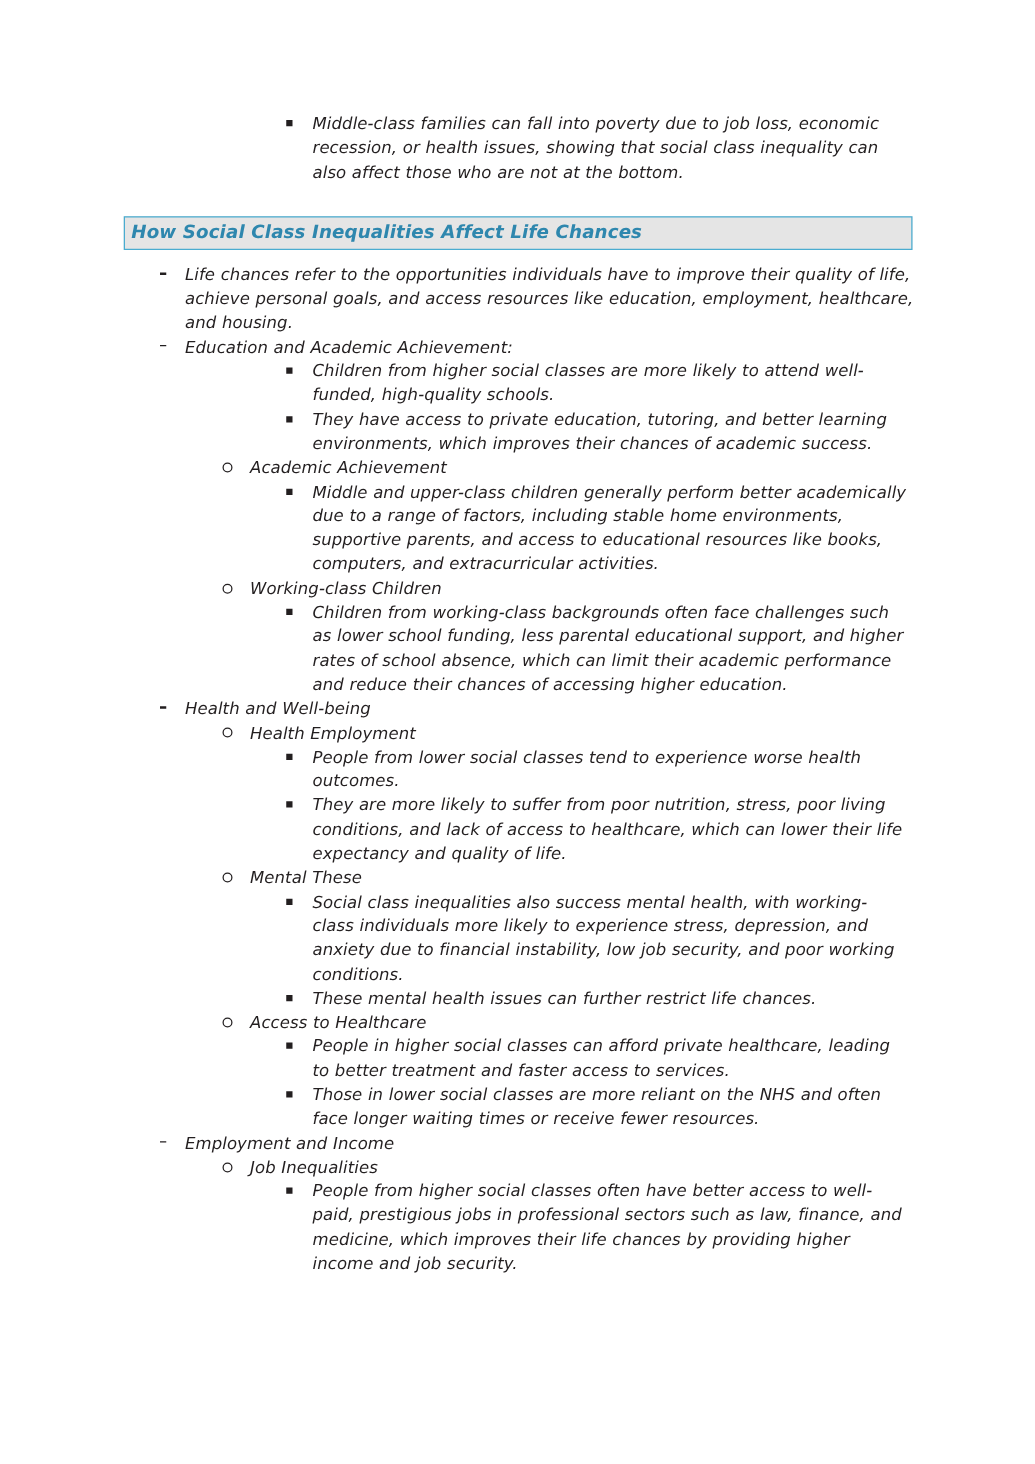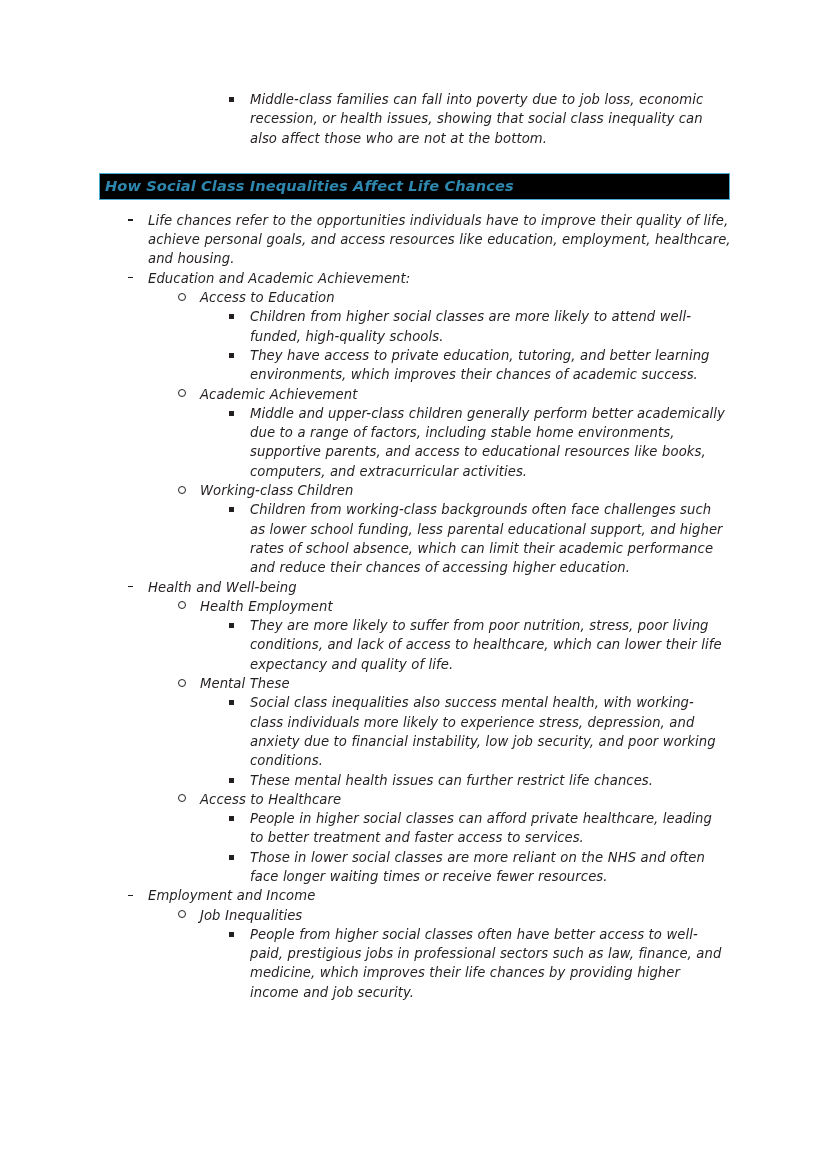--- a/index.html
+++ b/index.html
@@ -100,21 +100,21 @@
   .heading-wrap {
     position: relative;
     margin-top: 25px;
     margin-bottom: 11px;
     padding: 0 99px 0 99px;
   }
   .heading-box {
     box-sizing: border-box;
     width: 631px;
     height: 27px;
-    background: #000000;
+    background: #e5e5e5;
     border: 1.4px solid #4aacd0;
     display: flex;
     align-items: center;
   }
   .heading-text {
     font-style: italic;
     font-weight: bold;
     font-size: 14.6px;
     line-height: 18px;
     color: #2e87ae;
@@ -143,24 +143,20 @@
     <div class="item lvl1">
       <span class="marker"><span class="dash"></span></span>
       <span class="text">Life chances refer to the opportunities individuals have to improve their quality of life, achieve personal goals, and access resources like education, employment, healthcare, and housing.</span>
     </div>
 
     <div class="item lvl1">
       <span class="marker"><span class="dash"></span></span>
       <span class="text">Education and Academic Achievement:</span>
     </div>
 
-    <div class="item lvl2">
-      <span class="marker"><span class="circ"></span></span>
-      <span class="text">Access to Education</span>
-    </div>
     <div class="item lvl3">
       <span class="marker"><span class="sq"></span></span>
       <span class="text">Children from higher social classes are more likely to attend well-funded, high-quality schools.</span>
     </div>
     <div class="item lvl3">
       <span class="marker"><span class="sq"></span></span>
       <span class="text">They have access to private education, tutoring, and better learning environments, which improves their chances of academic success.</span>
     </div>
 
     <div class="item lvl2">
@@ -185,20 +181,21 @@
       <span class="marker"><span class="dash"></span></span>
       <span class="text">Health and Well-being</span>
     </div>
 
     <div class="item lvl2">
       <span class="marker"><span class="circ"></span></span>
       <span class="text">Health Employment</span>
     </div>
     <div class="item lvl3">
       <span class="marker"><span class="sq"></span></span>
+      <span class="text">People from lower social classes tend to experience worse health outcomes.</span>
     </div>
     <div class="item lvl3">
       <span class="marker"><span class="sq"></span></span>
       <span class="text">They are more likely to suffer from poor nutrition, stress, poor living conditions, and lack of access to healthcare, which can lower their life expectancy and quality of life.</span>
     </div>
 
     <div class="item lvl2">
       <span class="marker"><span class="circ"></span></span>
       <span class="text">Mental These</span>
     </div>

